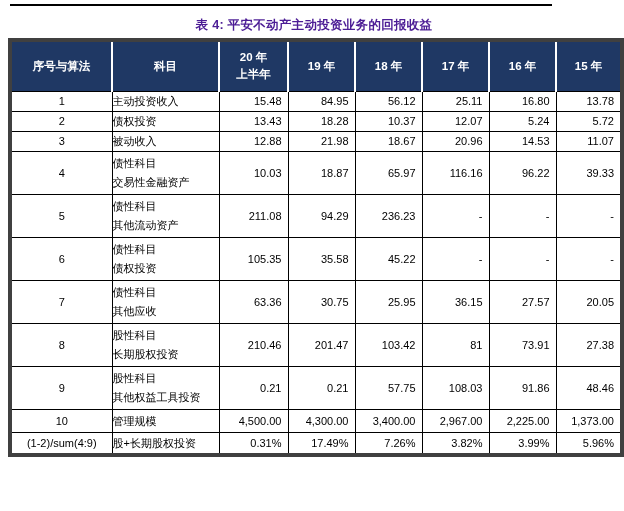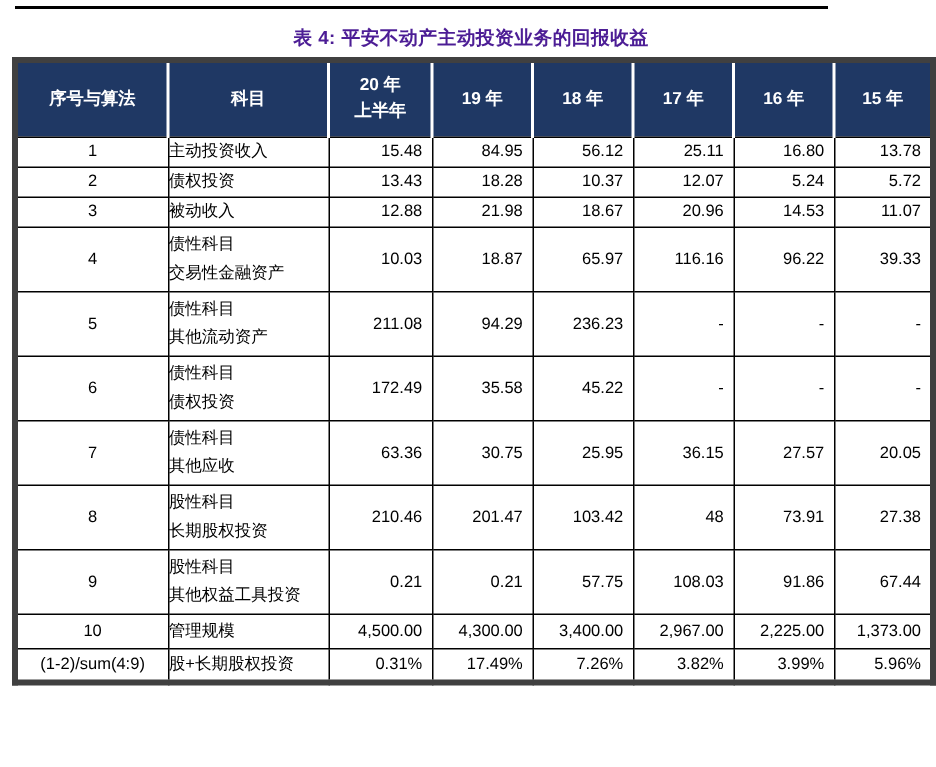--- a/index.html
+++ b/index.html
@@ -147,21 +147,21 @@
           <td class="c-val">211.08</td>
           <td class="c-val">94.29</td>
           <td class="c-val">236.23</td>
           <td class="c-val">-</td>
           <td class="c-val">-</td>
           <td class="c-val">-</td>
         </tr>
         <tr class="double">
           <td class="c-id">6</td>
           <td class="c-subject">债性科目<br>债权投资</td>
-          <td class="c-val">172.49</td>
+          <td class="c-val">105.35</td>
           <td class="c-val">35.58</td>
           <td class="c-val">45.22</td>
           <td class="c-val">-</td>
           <td class="c-val">-</td>
           <td class="c-val">-</td>
         </tr>
         <tr class="double">
           <td class="c-id">7</td>
           <td class="c-subject">债性科目<br>其他应收</td>
           <td class="c-val">63.36</td>
@@ -170,33 +170,33 @@
           <td class="c-val">36.15</td>
           <td class="c-val">27.57</td>
           <td class="c-val">20.05</td>
         </tr>
         <tr class="double">
           <td class="c-id">8</td>
           <td class="c-subject">股性科目<br>长期股权投资</td>
           <td class="c-val">210.46</td>
           <td class="c-val">201.47</td>
           <td class="c-val">103.42</td>
-          <td class="c-val">48</td>
+          <td class="c-val">81</td>
           <td class="c-val">73.91</td>
           <td class="c-val">27.38</td>
         </tr>
         <tr class="double">
           <td class="c-id">9</td>
           <td class="c-subject">股性科目<br>其他权益工具投资</td>
           <td class="c-val">0.21</td>
           <td class="c-val">0.21</td>
           <td class="c-val">57.75</td>
           <td class="c-val">108.03</td>
           <td class="c-val">91.86</td>
-          <td class="c-val">67.44</td>
+          <td class="c-val">48.46</td>
         </tr>
         <tr class="foot">
           <td class="c-id">10</td>
           <td class="c-subject">管理规模</td>
           <td class="c-val">4,500.00</td>
           <td class="c-val">4,300.00</td>
           <td class="c-val">3,400.00</td>
           <td class="c-val">2,967.00</td>
           <td class="c-val">2,225.00</td>
           <td class="c-val">1,373.00</td>

